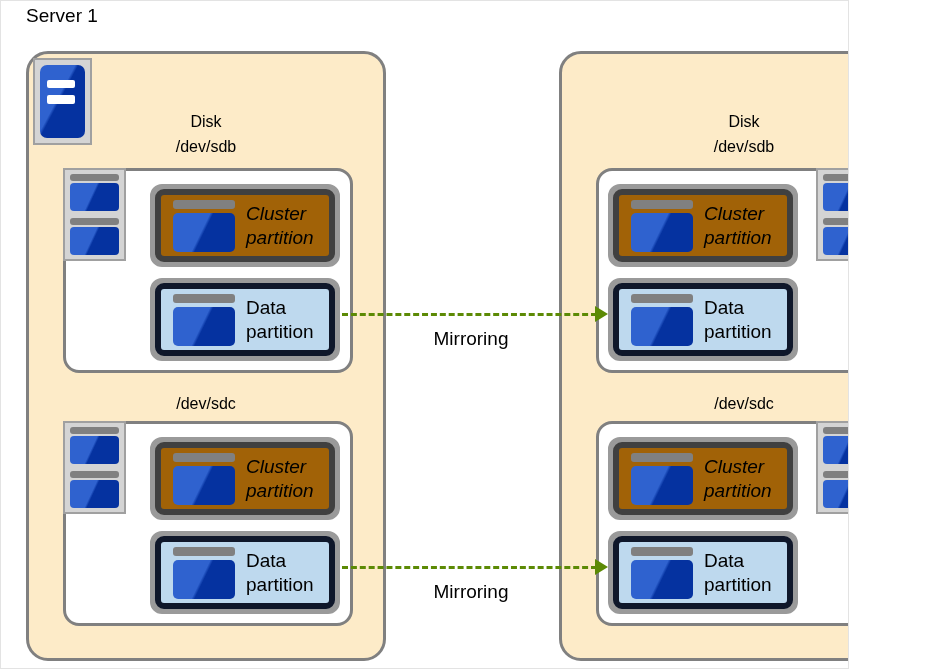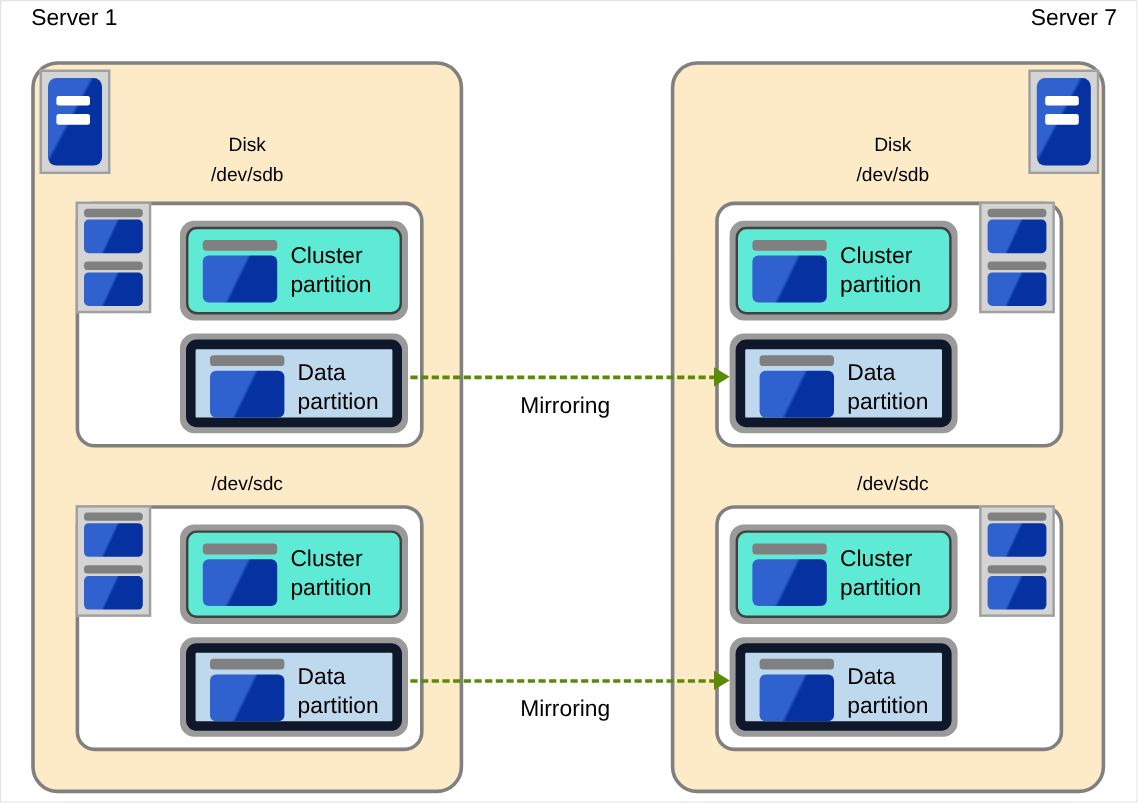--- a/index.html
+++ b/index.html
@@ -5,21 +5,21 @@
   html, body {
     margin: 0;
     padding: 0;
     background: #ffffff;
   }
   body {
     font-family: "Liberation Sans", sans-serif;
   }
   #canvas {
     position: relative;
-    width: 948px;
+    width: 849px;
     height: 669px;
     background: #ffffff;
     border: 1px solid #e3e3e3;
     box-sizing: border-box;
     overflow: hidden;
   }
 
   
   .server-label {
     position: absolute;
@@ -132,28 +132,28 @@
     position: relative;
     width: 100%;
     height: 100%;
     border-radius: 9px;
     box-sizing: border-box;
     display: flex;
     align-items: center;
   }
   .partition.cluster { background: #9a9a9a; }
   .partition.cluster .inner {
-    background: #5eead4;
-    border: 2px solid #404040;
+    background: #a16207;
+    border: 6px solid #404040;
+    font-style: italic;
   }
   .partition.data { background: #9a9a9a; }
   .partition.data .inner {
     background: #bed9ee;
-    border: 8px solid #0f172a;
-    align-items: flex-end;
+    border: 6px solid #0f172a;
   }
 
   
   .part-glyph {
     position: relative;
     width: 62px;
     height: 52px;
     margin-left: 12px;
     flex: 0 0 auto;
   }

